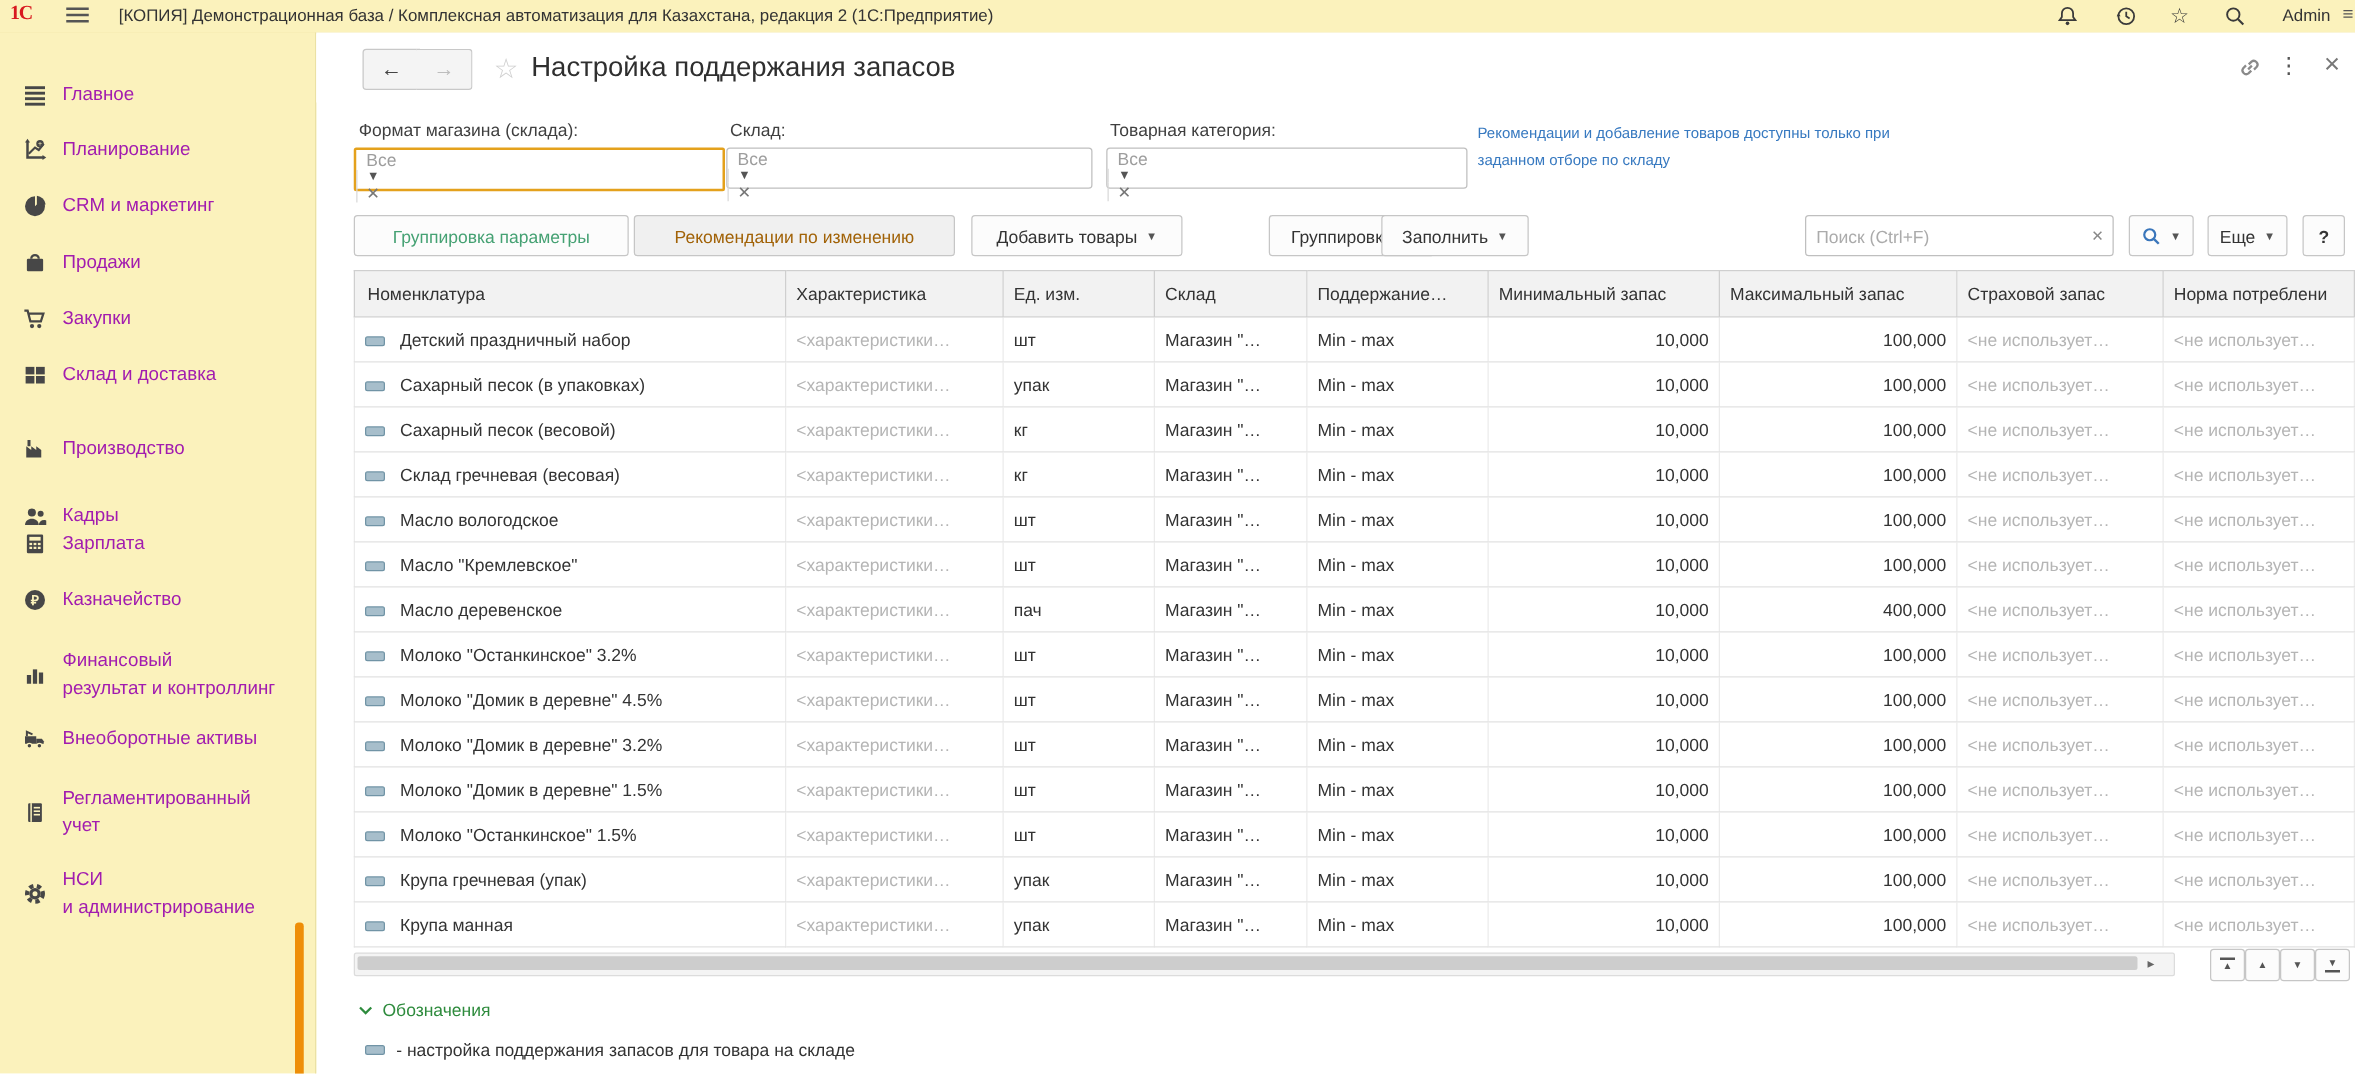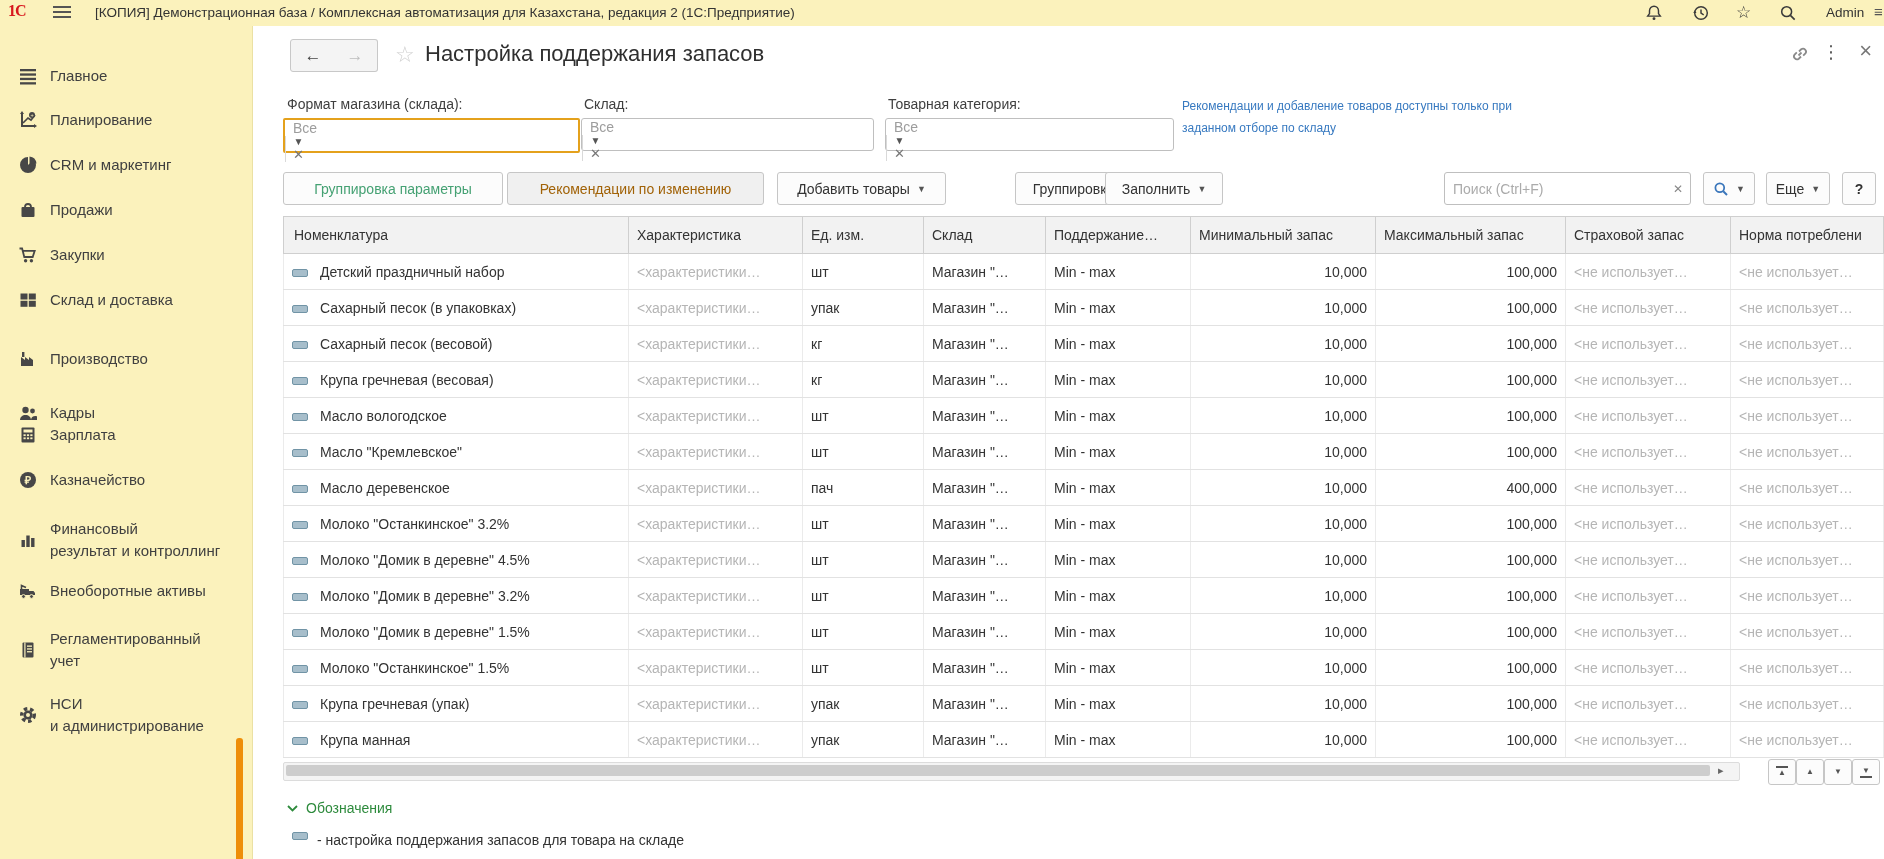--- a/index.html
+++ b/index.html
@@ -17,21 +17,21 @@
   #tb-bell{left:1645px;} #tb-hist{left:1692px;}
   #tb-star{left:1736px;top:2px;font-size:17px;color:#3a3a3a;}
   #tb-search{left:1779px;}
   #tb-user{position:absolute;left:1826px;top:5px;font-size:13.5px;color:#333;}
   #tb-partial{position:absolute;left:1874px;top:3px;font-size:15px;color:#555;}
   
   #sidebar{position:absolute;left:0;top:26px;width:252px;height:833px;background:#FBF2BC;
            border-right:1px solid #EBE1A4;}
   .sb-item{position:absolute;left:0;width:252px;display:flex;align-items:center;cursor:pointer;}
   .sb-icon{width:22px;height:22px;margin-left:17px;flex:none;display:flex;align-items:center;justify-content:center;}
-  .sb-label{margin-left:11px;font-size:15px;color:#404040;line-height:22px;}
+  .sb-label{margin-left:11px;font-size:15px;color:#a21caf;line-height:22px;}
   #sb-scroll{position:absolute;left:236px;top:712px;width:7px;height:140px;background:#EE8E08;border-radius:3px;}
   
   #page-header{position:absolute;left:253px;top:26px;width:1631px;height:56px;background:#fff;}
   .navbtn{position:absolute;top:13px;width:44px;height:31px;border:1px solid #C8C8C8;background:#F4F4F4;
           display:flex;align-items:center;justify-content:center;font-size:17px;}
   #btn-back{left:37px;border-radius:3px 0 0 3px;color:#444;}
   #btn-fwd{left:80px;border-radius:0 3px 3px 0;color:#BDBDBD;border-left:none;}
   #hdr-star{position:absolute;left:142px;top:16px;font-size:22px;color:#CFCFCF;}
   #hdr-title{position:absolute;left:172px;top:15px;font-size:22px;color:#2f2f2f;white-space:nowrap;}
   #hdr-link{position:absolute;right:74px;top:18px;width:20px;height:20px;}
@@ -87,21 +87,21 @@
   #hthumb{position:absolute;left:2px;top:2px;width:1424px;height:11px;background:#CDCDCD;border-radius:2px;}
   #harrow{position:absolute;left:1434px;top:1px;font-size:11px;color:#666;}
   .gridnav{position:absolute;top:759px;width:26px;height:24px;border:1px solid #C6C6C6;border-radius:3px;
            background:#FCFCFC;display:flex;align-items:center;justify-content:center;cursor:pointer;}
   .gridnav span{font-size:8px;color:#555;line-height:1;padding:1px 2px;}
   .bar-top{border-top:2px solid #555;}
   .bar-bot{border-bottom:2px solid #555;}
   #gn1{left:1768px;} #gn2{left:1796px;} #gn3{left:1824px;} #gn4{left:1852px;}
   #legend-title{position:absolute;left:287px;top:800px;display:flex;align-items:center;cursor:pointer;}
   #legend-title span{margin-left:8px;font-size:14px;color:#2E8B3D;}
-  #legend-item{position:absolute;left:292px;top:832px;display:flex;font-size:14px;color:#333;}
+  #legend-item{position:absolute;left:292px;top:832px;display:flex;align-items:center;font-size:14px;color:#333;}
   #legend-item .pill{margin-right:9px;}
   svg{display:block;}
 </style>
 </head>
 <body>
 
 <div id="app">
 
   <div id="topbar">
     <div id="logo">1С</div>
@@ -457,21 +457,21 @@
           <td class="gray">&lt;характеристики…</td>
           <td>кг</td>
           <td>Магазин "…</td>
           <td>Min - max</td>
           <td class="num">10,000</td>
           <td class="num">100,000</td>
           <td class="gray">&lt;не использует…</td>
           <td class="gray">&lt;не использует…</td>
         </tr>
         <tr>
-          <td class="namecell"><span class="pill"></span><span>Крупа гречневая (весовая)</span></td>
+          <td class="namecell"><span class="pill"></span><span>Склад гречневая (весовая)</span></td>
           <td class="gray">&lt;характеристики…</td>
           <td>кг</td>
           <td>Магазин "…</td>
           <td>Min - max</td>
           <td class="num">10,000</td>
           <td class="num">100,000</td>
           <td class="gray">&lt;не использует…</td>
           <td class="gray">&lt;не использует…</td>
         </tr>
         <tr>

